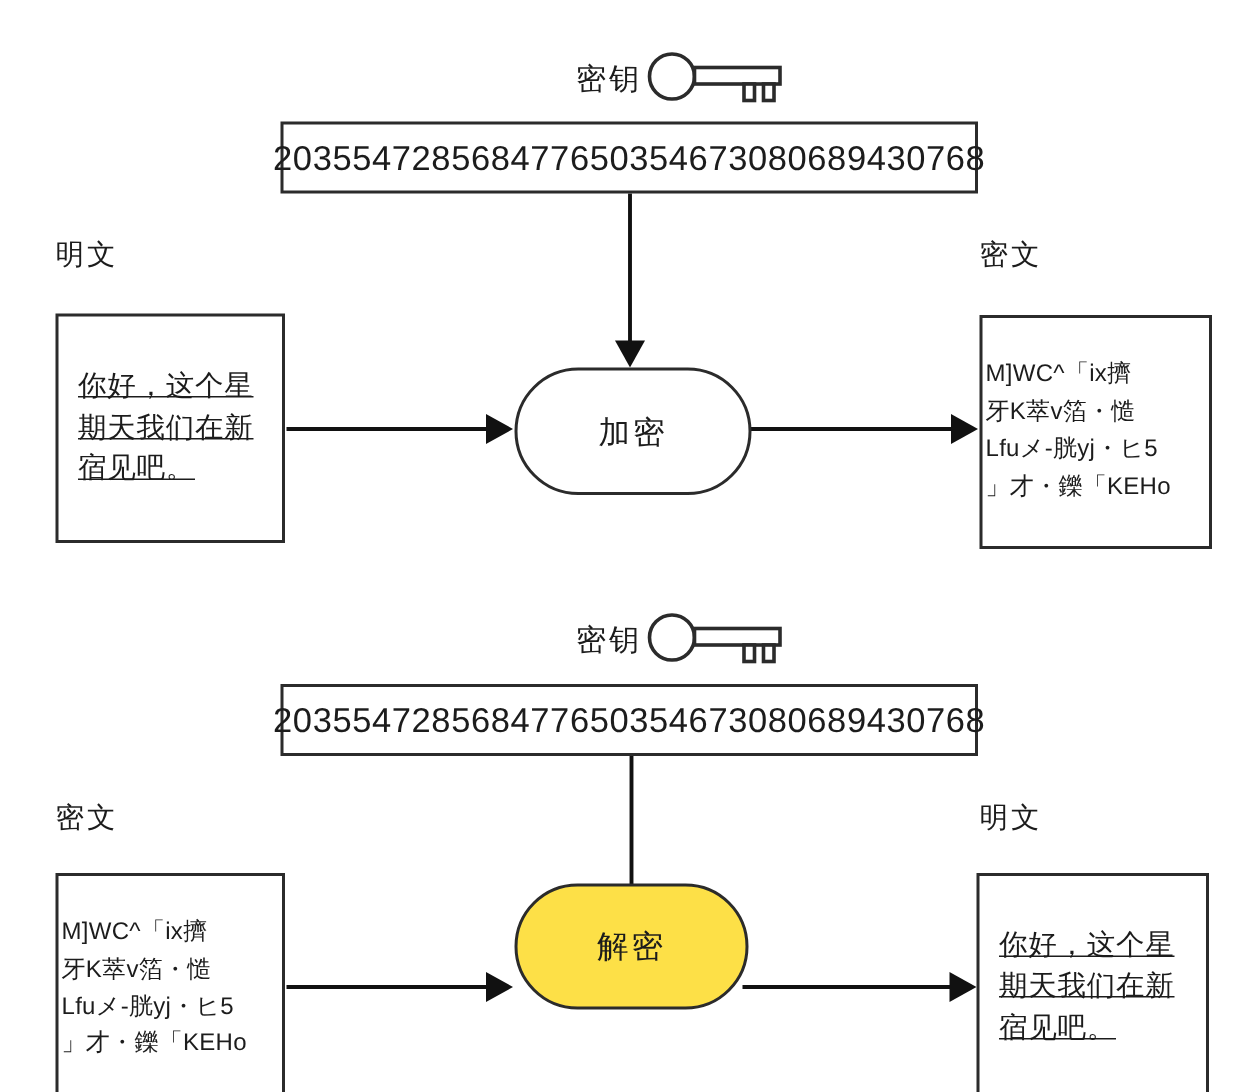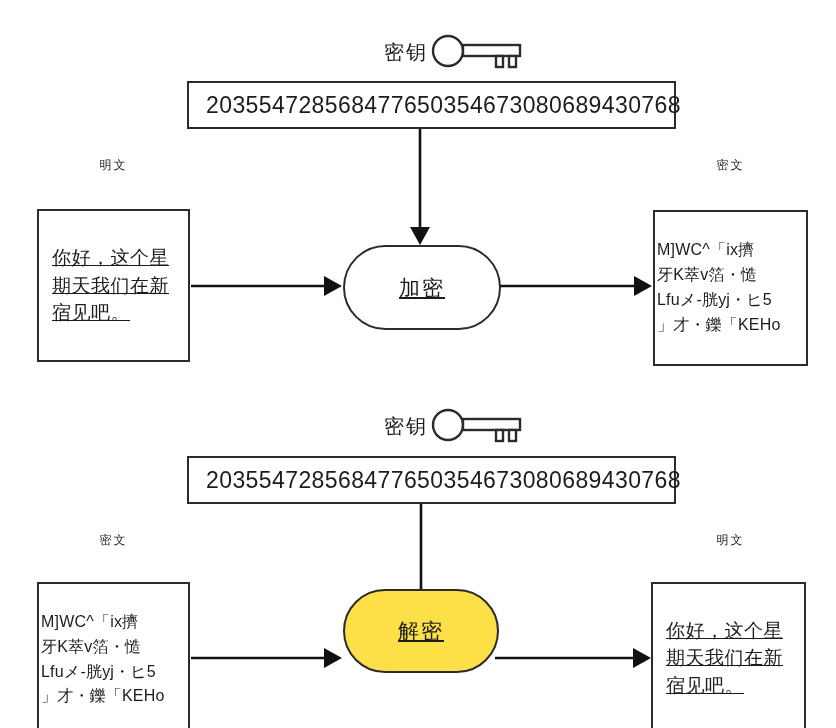--- a/index.html
+++ b/index.html
@@ -19,27 +19,27 @@
   .key-header.enc{left:384px;top:6px;}
   .key-header.dec{left:384px;top:380px;}
   .key-label{font-size:20px;letter-spacing:2px;white-space:nowrap;}
   .key-icon{display:block;}
 
   
   .key-box{
     position:absolute;left:187px;width:461px;height:44px;
     border:2px solid #2b2b2b;background:#fff;
     display:flex;align-items:center;justify-content:center;
-    font-size:23px;letter-spacing:0.4px;white-space:nowrap;padding-left:24px;
+    font-size:23px;letter-spacing:0.4px;white-space:nowrap;
   }
   .key-box.enc{top:57px;}
   .key-box.dec{top:432px;}
 
   
-  .side-label{position:absolute;font-size:12px;letter-spacing:2px;text-align:center;}
+  .side-label{position:absolute;font-size:19px;letter-spacing:2px;}
   .side-label.l{left:37px;width:153px;}
   .side-label.r{left:653px;width:155px;}
   .side-label.enc{top:133px;}
   .side-label.dec{top:508px;}
 
   
   .text-box{
     position:absolute;border:2px solid #2b2b2b;background:#fff;
     display:flex;flex-direction:column;justify-content:center;
     box-sizing:border-box;
@@ -49,21 +49,21 @@
   .box-enc-in {left:37px; top:185px;width:153px;height:153px;}
   .box-enc-out{left:653px;top:186px;width:155px;height:156px;}
   .box-dec-in {left:37px; top:558px;width:153px;height:155px;}
   .box-dec-out{left:651px;top:558px;width:155px;height:152px;}
   .text-box div{white-space:nowrap;}
 
   
   .pill{
     position:absolute;border:2px solid #2b2b2b;border-radius:45px;
     display:flex;align-items:center;justify-content:center;
-    font-size:21px;letter-spacing:2px;text-decoration:underline;
+    font-size:21px;letter-spacing:2px;
   }
   .pill.enc{left:343px;top:221px;width:154px;height:81px;background:#ffffff;}
   .pill.dec{left:343px;top:565px;width:152px;height:80px;background:#fde047;}
 </style>
 </head>
 <body>
 
 <div class="canvas">
 
   <svg class="arrows" viewBox="0 0 836 728" xmlns="http://www.w3.org/2000/svg">

